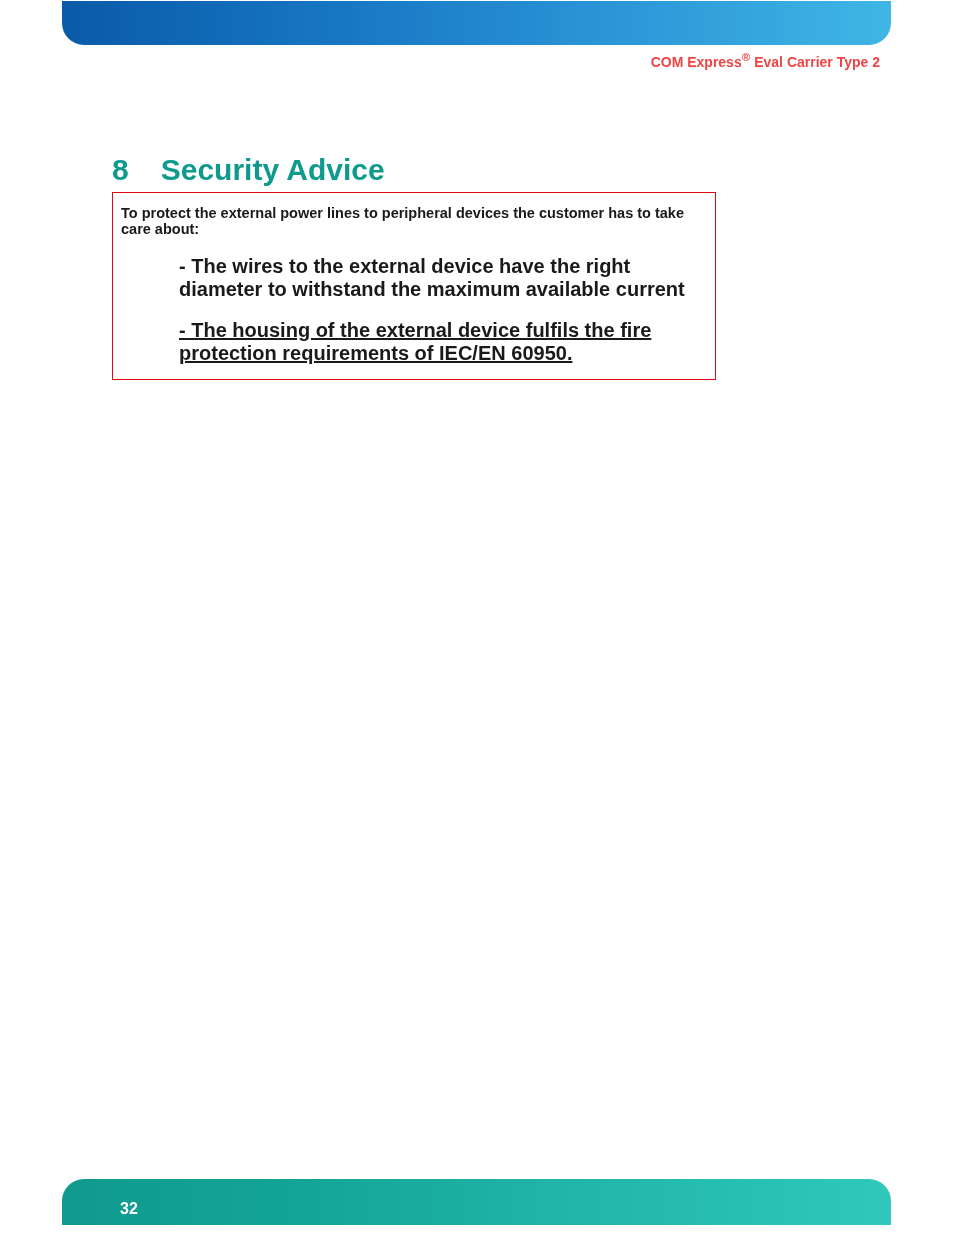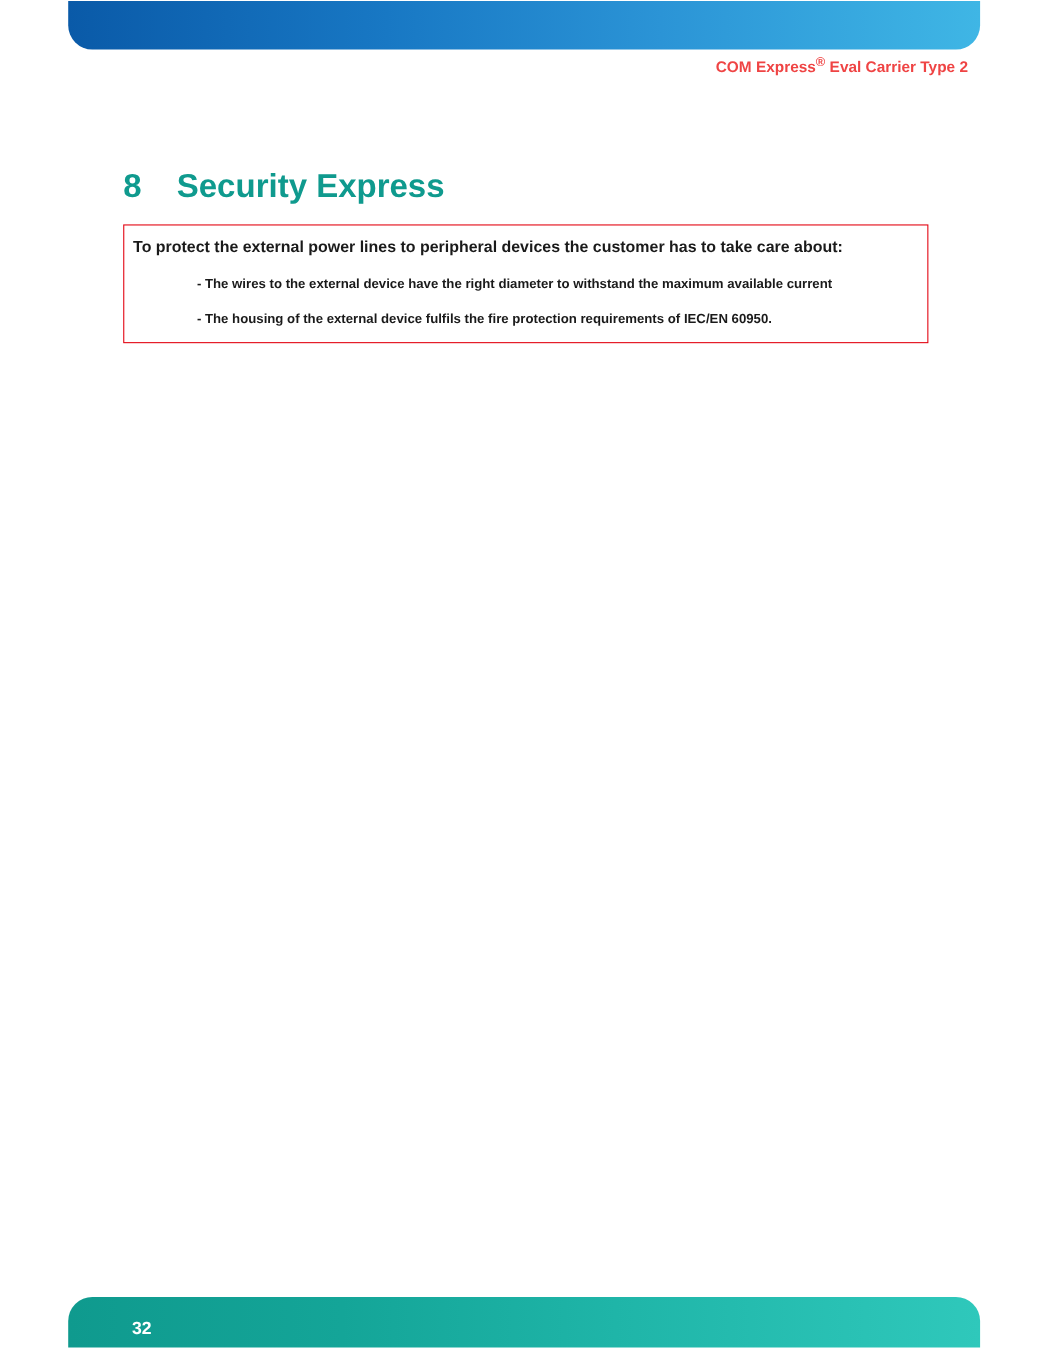--- a/index.html
+++ b/index.html
@@ -41,41 +41,42 @@
       font-weight: bold;
       color: #0f9a8e;
     }
     .section-title {
       font-size: 30px;
       font-weight: bold;
       color: #0f9a8e;
     }
     .advice-box {
       position: absolute;
-      top: 204px;
+      top: 192px;
       left: 112px;
-      width: 732px;
+      width: 604px;
       border: 1.5px solid #e30613;
       padding: 12px 8px 10px 8px;
     }
     .advice-intro {
       font-size: 14.5px;
       font-weight: bold;
       color: #1a1a1a;
       margin-bottom: 18px;
     }
     .advice-item {
-      font-size: 12px;
+      font-size: 20px;
       font-weight: bold;
       color: #1a1a1a;
       margin-left: 58px;
       margin-bottom: 18px;
     }
     .advice-item:last-child {
       margin-bottom: 4px;
+      text-decoration: underline;
     }
     .bottom-bar {
       position: absolute;
       bottom: 10px;
       left: 62px;
       width: 829px;
       height: 46px;
       background: linear-gradient(to right, #0f9a8e 0%, #14a598 30%, #1fb5a8 60%, #2fc8bb 100%);
       border-top-left-radius: 22px;
       border-top-right-radius: 22px;
@@ -94,21 +95,21 @@
 <body>
 
 <div class="top-bar"></div>
 
 <div class="header-text">
   <span>COM Express</span><sup>®</sup><span> Eval Carrier Type 2</span>
 </div>
 
 <div class="section-heading">
   <span class="section-number">8</span>
-  <span class="section-title">Security Express</span>
+  <span class="section-title">Security Advice</span>
 </div>
 
 <div class="advice-box">
   <div class="advice-intro">To protect the external power lines to peripheral devices the customer has to take care about:</div>
   <div class="advice-item">- The wires to the external device have the right diameter to withstand the maximum available current</div>
   <div class="advice-item">- The housing of the external device fulfils the fire protection requirements of IEC/EN 60950.</div>
 </div>
 
 <div class="bottom-bar"></div>
 <div class="page-number">32</div>

